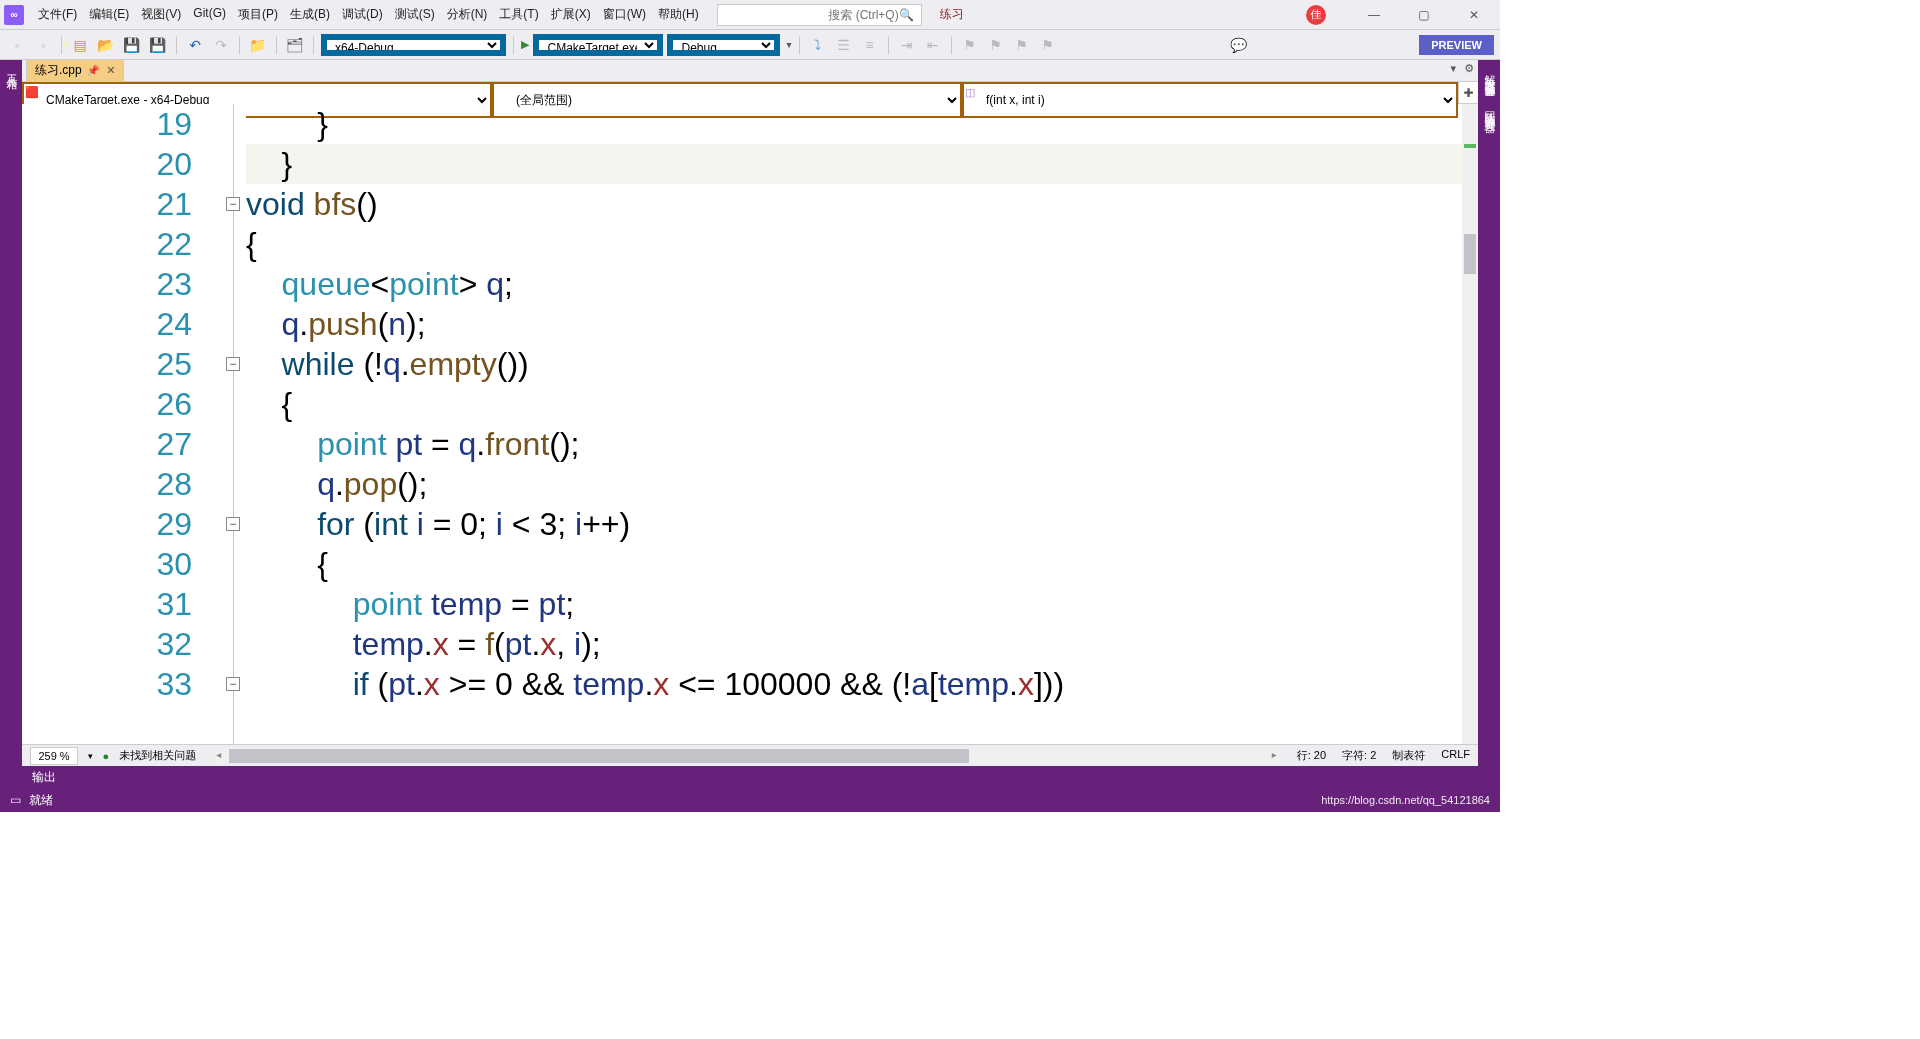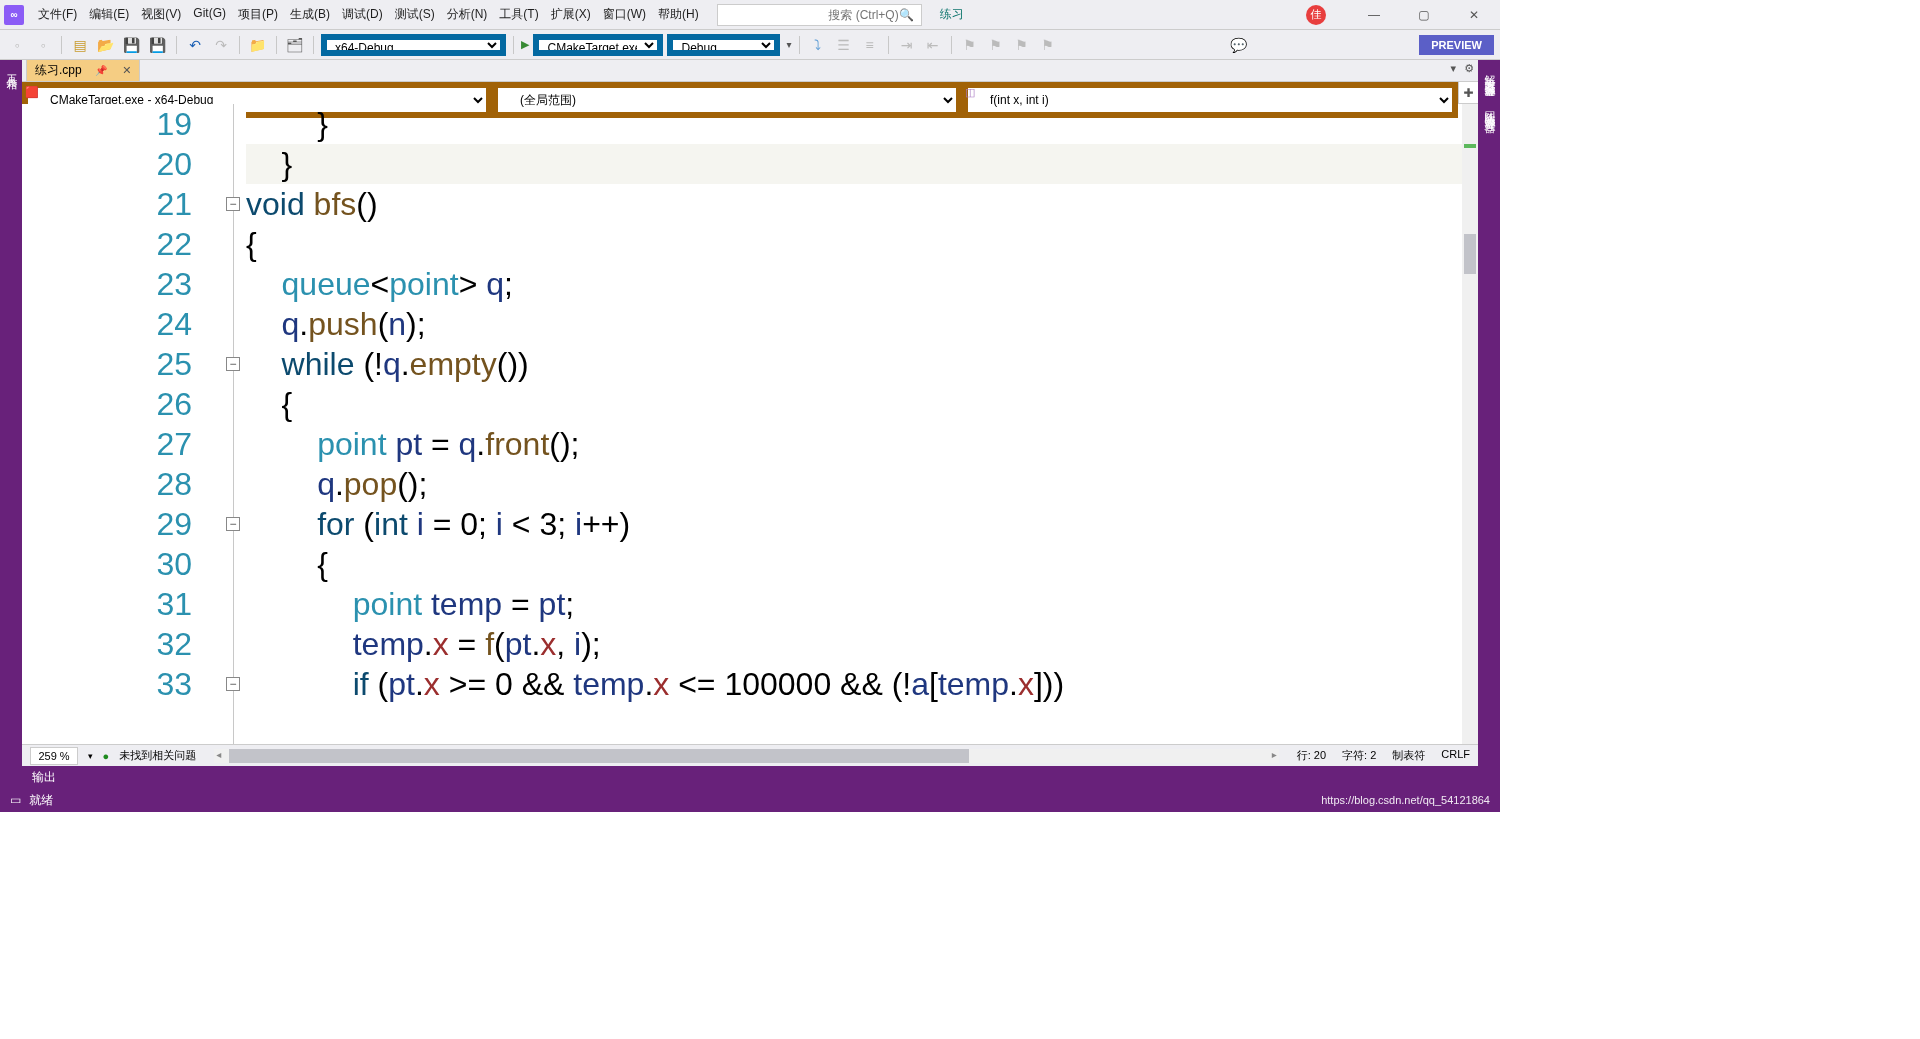--- a/index.html
+++ b/index.html
@@ -6,21 +6,21 @@
 body { width:1500px; height:812px; background:#fff; display:flex; flex-direction:column; overflow:hidden; font-size:12px; }
 
 
 .titlebar { height:30px; background:#eeeef2; display:flex; align-items:center; padding:0 4px; gap:2px; color:#1e1e1e; border-bottom:1px solid #ccc; }
 .logo { width:20px; height:20px; background:#8b5cf6; border-radius:2px; display:flex; align-items:center; justify-content:center; color:#fff; font-size:10px; font-weight:bold; margin-right:6px; }
 .menu-item { padding:3px 6px; cursor:pointer; white-space:nowrap; }
 .searchbox { margin-left:10px; width:205px; height:22px; border:1px solid #ccc; display:flex; align-items:center; padding:0 6px; background:#fff; color:#717171; }
 .searchbox input { flex:1; border:none; outline:none; font-size:12px; color:#555; background:transparent;text-align:right; }
 .search-btn { width:16px; text-align:center; color:#555; }
 .title-右 { margin-left:auto; display:flex; align-items:center; gap:6px; }
-.solution-name { color:#0f766e; margin-left:10px; padding:3px 6px; }
+.solution-name { color:#7f1d1d; margin-left:10px; padding:3px 6px; }
 .avatar { width:20px; height:20px; border-radius:50%; background:#e83e3e; color:#fff; display:flex; align-items:center; justify-content:center; font-size:11px; margin-right:20px; }
 .winbtn { width:44px; height:28px; display:flex; align-items:center; justify-content:center; color:#555; }
 
 
 .toolbar { height:30px; background:#eeeef2; display:flex; align-items:center; padding:0 6px; gap:4px; border-bottom:1px solid #ccc; }
 .tb-sep { width:1px; height:18px; background:#c8c8c8; margin:0 3px; }
 .tb-select { height:22px; font-size:12px; border:6px solid #0369a1; background:#fff; padding:0 4px; }
 .tb-select.cfg { width:185px; }
 .tb-select.target { width:130px; }
 .tb-select.mode { width:113px; }
@@ -29,27 +29,27 @@
 .play { color:#388a34; font-size:11px; }
 
 
 .body-row { flex:1; display:flex; min-height:0; background:#68217a; }
 .side-tab { writing-mode:vertical-rl; text-orientation:upright; background:#68217a; color:#fff; padding:6px 3px; height:fit-content; font-size:11px; letter-spacing:2px; }
 .side-left { width:22px; display:flex; flex-direction:column; }
 .side-right { width:22px; display:flex; flex-direction:column; }
 
 .editor-col { flex:1; display:flex; flex-direction:column; background:#fff; min-width:0; }
 .tabwell { height:22px; background:#eeeef2; display:flex; align-items:flex-end; padding-left:4px; border-bottom:1px solid #ccc; position:relative;}
-.file-tab { background:#f5cd83; padding:2px 8px; display:flex; align-items:center; gap:14px; border:1px solid #ccc; border-bottom:none; font-size:12px; }
+.file-tab { background:#f5cd83; padding:2px 8px; display:flex; align-items:center; gap:6px; border:1px solid #ccc; border-bottom:none; font-size:12px; }
 .file-tab .pin { color:#555; font-size:10px; }
 .file-tab .close { color:#555; font-size:11px; }
 .tabwell-tools { position:absolute; right:4px; top:2px; display:flex; gap:8px; color:#555; font-size:11px; }
 
 .context-bar { height:22px; border-bottom:1px solid #ccc; display:flex; background:#fff; }
-.context-bar select { border:6px solid #a16207; font-size:12px; height:36px; padding-left:18px; background:#fff; }
+.context-bar select { border:2px solid #a16207; font-size:12px; height:36px; padding-left:18px; background:#fff; }
 .ctx1 { flex:0 0 470px; }
 .ctx2 { flex:0 0 470px; }
 .ctx3 { flex:1; }
 .ctx-wrap { position:relative; }
 .ctx-wrap .ico { position:absolute; left:3px; top:4px; font-size:11px; }
 .plus-col { width:20px; border-left:1px solid #ccc; display:flex; align-items:center; justify-content:center; color:#555; }
 
 
 .codeview { flex:1; display:flex; overflow:hidden; position:relative; }
 .gutter { width:200px; text-align:right; padding-right:30px; color:#2b91af; font-family:Consolas,monospace; font-size:32px; line-height:40px; background:#fff; padding-top:0;}

